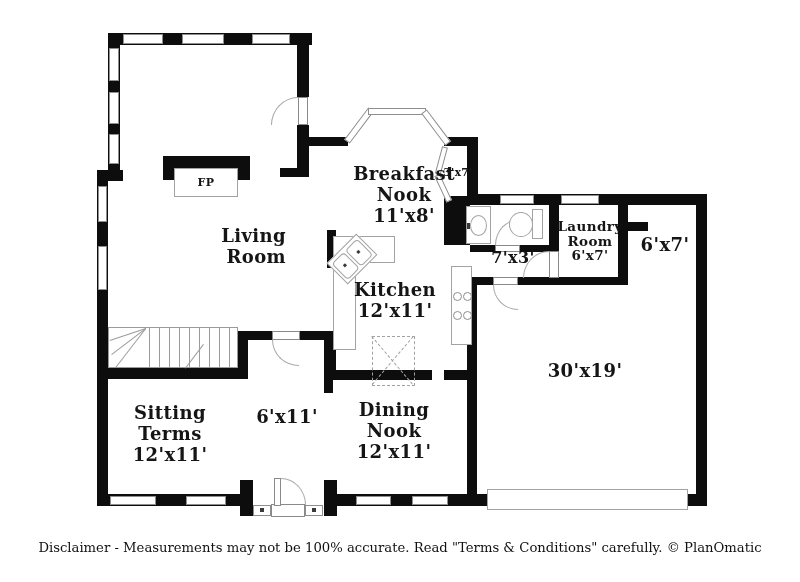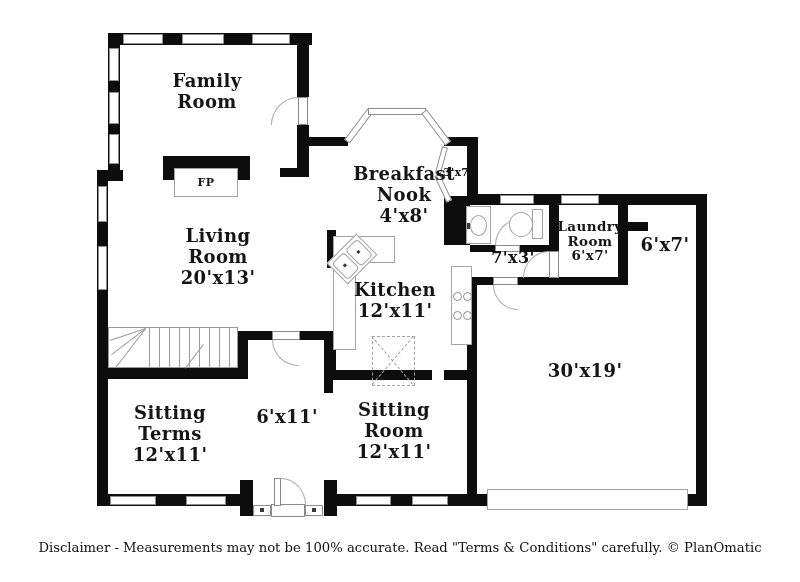--- a/index.html
+++ b/index.html
@@ -147,50 +147,48 @@
   <div class="dashline" style="left:372px;top:336px;width:63px;transform:rotate(49.5deg);"></div>
   <div class="dashline" style="left:372px;top:384px;width:63px;transform:rotate(-49.5deg);"></div>
 
   <div class="fx" style="left:466px;top:206px;width:25px;height:38px;"></div>
   <div class="fx" style="left:470px;top:215px;width:17px;height:21px;border-radius:50%;"></div>
   <div class="tick" style="left:467px;top:223px;width:3px;height:6px;"></div>
   <div class="fx" style="left:532px;top:209px;width:11px;height:30px;"></div>
   <div class="fx" style="left:509px;top:212px;width:24px;height:25px;border-radius:50%;"></div>
 
   <div class="lbl" style="left:152px;top:70px;width:110px;">
-    <div class="rn">Family Room</div>
   </div>
   <div class="lbl" style="left:346px;top:163px;width:116px;">
     <div class="rn">Breakfast Nook</div>
-    <div class="rd">4'x8'</div>
+    <div class="rd">11'x8'</div>
   </div>
-  <div class="lbl" style="left:163px;top:225px;width:110px;">
+  <div class="lbl" style="left:176px;top:225px;width:110px;text-align:right;">
     <div class="rn">Living Room</div>
-    <div class="rd">20'x13'</div>
   </div>
   <div class="lbl" style="left:335px;top:279px;width:120px;">
     <div class="rn">Kitchen</div>
     <div class="rd">12'x11'</div>
   </div>
   <div class="lbl lbl-sm" style="left:546px;top:219px;width:88px;">
     <div class="rn">Laundry Room</div>
     <div class="rd">6'x7'</div>
   </div>
   <div class="lbl" style="left:515px;top:360px;width:140px;">
     <div class="rd">30'x19'</div>
   </div>
   <div class="lbl" style="left:115px;top:402px;width:110px;">
     <div class="rn">Sitting Terms</div>
     <div class="rd">12'x11'</div>
   </div>
   <div class="lbl" style="left:237px;top:406px;width:100px;">
     <div class="rd">6'x11'</div>
   </div>
   <div class="lbl" style="left:344px;top:399px;width:100px;">
-    <div class="rn">Sitting Room</div>
+    <div class="rn">Dining Nook</div>
     <div class="rd">12'x11'</div>
   </div>
   <div class="lbl" style="left:436px;top:166px;width:44px;font-size:10.5px;">3'x7'</div>
   <div class="lbl" style="left:482px;top:248px;width:62px;font-size:16px;">7'x3'</div>
   <div class="lbl" style="left:629px;top:234px;width:72px;font-size:18px;">6'x7'</div>
   <div class="lbl" style="left:174px;top:176px;width:64px;font-size:11px;">FP</div>
 
   <div id="footer">Disclaimer - Measurements may not be 100% accurate. Read "Terms &amp; Conditions" carefully. © PlanOmatic</div>
 </div>
 

